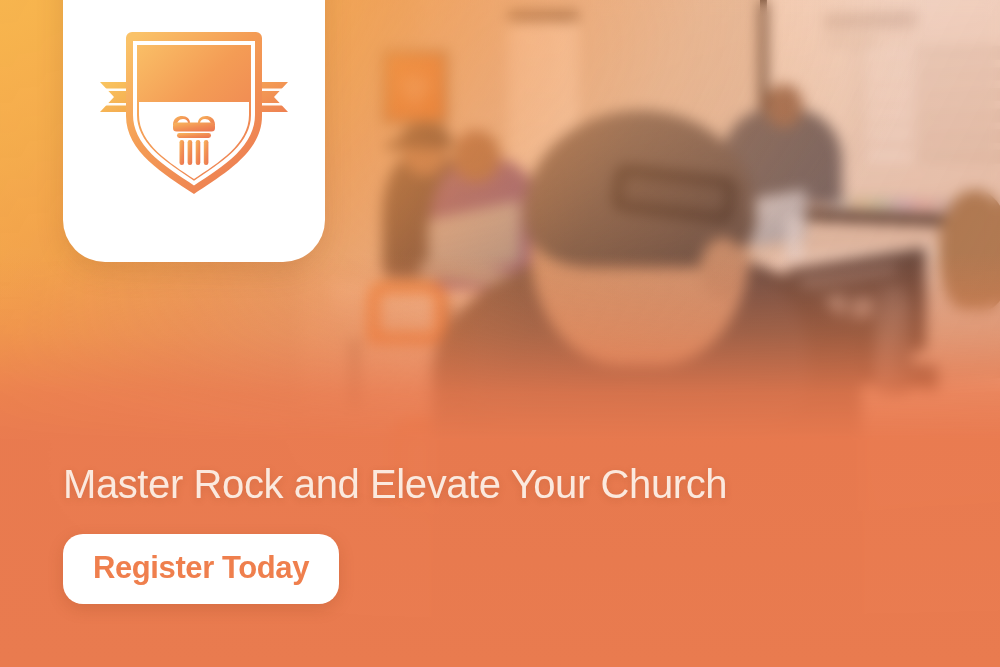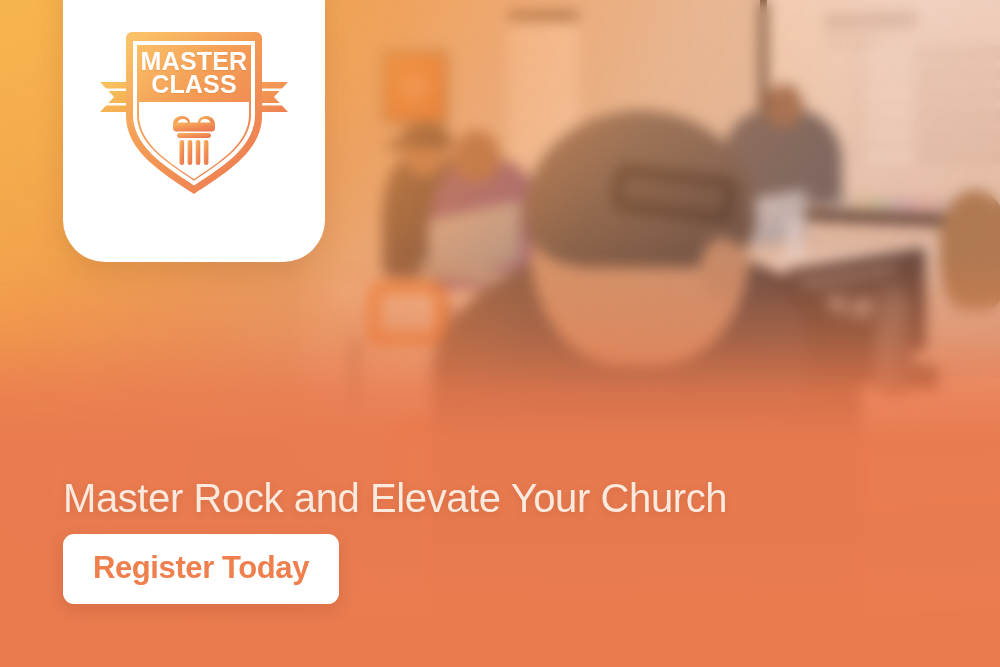--- a/index.html
+++ b/index.html
@@ -267,33 +267,33 @@
     margin-bottom:14px;
     text-shadow:0 3px 9px rgba(150,68,26,.34);
     white-space:nowrap;
   }
   .subhead {
     color:#fbe9de;
     font-size:40px;
     font-weight:normal;
     line-height:1.08;
     letter-spacing:-.4px;
-    margin-bottom:14px;
+    margin-bottom:28px;
     text-shadow:0 2px 7px rgba(150,70,30,.22);
     white-space:nowrap;
   }
   .cta {
     display:inline-block;
     background:#ffffff;
     color:#ef7f4d;
     font-size:31px;
     font-weight:bold;
     letter-spacing:-.4px;
     padding:16px 30px 18px 30px;
-    border-radius:11px;
+    border-radius:20px;
     border:none;
     cursor:pointer;
     box-shadow:0 5px 16px rgba(140,62,22,.20);
     font-family:"Liberation Sans", sans-serif;
     margin-bottom:63px;
   }
 </style>
 </head>
 <body>
 
@@ -470,24 +470,20 @@
             <rect x="3" y="6.5" width="42" height="9" rx="3.5"></rect>
             <rect x="7" y="17" width="34" height="5" rx="2.4"></rect>
             <rect x="9.5" y="24" width="4.6" height="25" rx="2.2"></rect>
             <rect x="17.6" y="24" width="4.6" height="25" rx="2.2"></rect>
             <rect x="25.7" y="24" width="4.6" height="25" rx="2.2"></rect>
             <rect x="33.8" y="24" width="4.6" height="25" rx="2.2"></rect>
           </g>
         </svg>
       </div>
 
-      <div class="badge-text">
-        <span>MASTER</span>
-        <span>CLASS</span>
-      </div>
 
     </div>
   </div>
 
   <div class="copy">
     <div class="subhead">Master Rock and Elevate Your Church</div>
     <button class="cta">Register Today</button>
   </div>
 
 </div>

